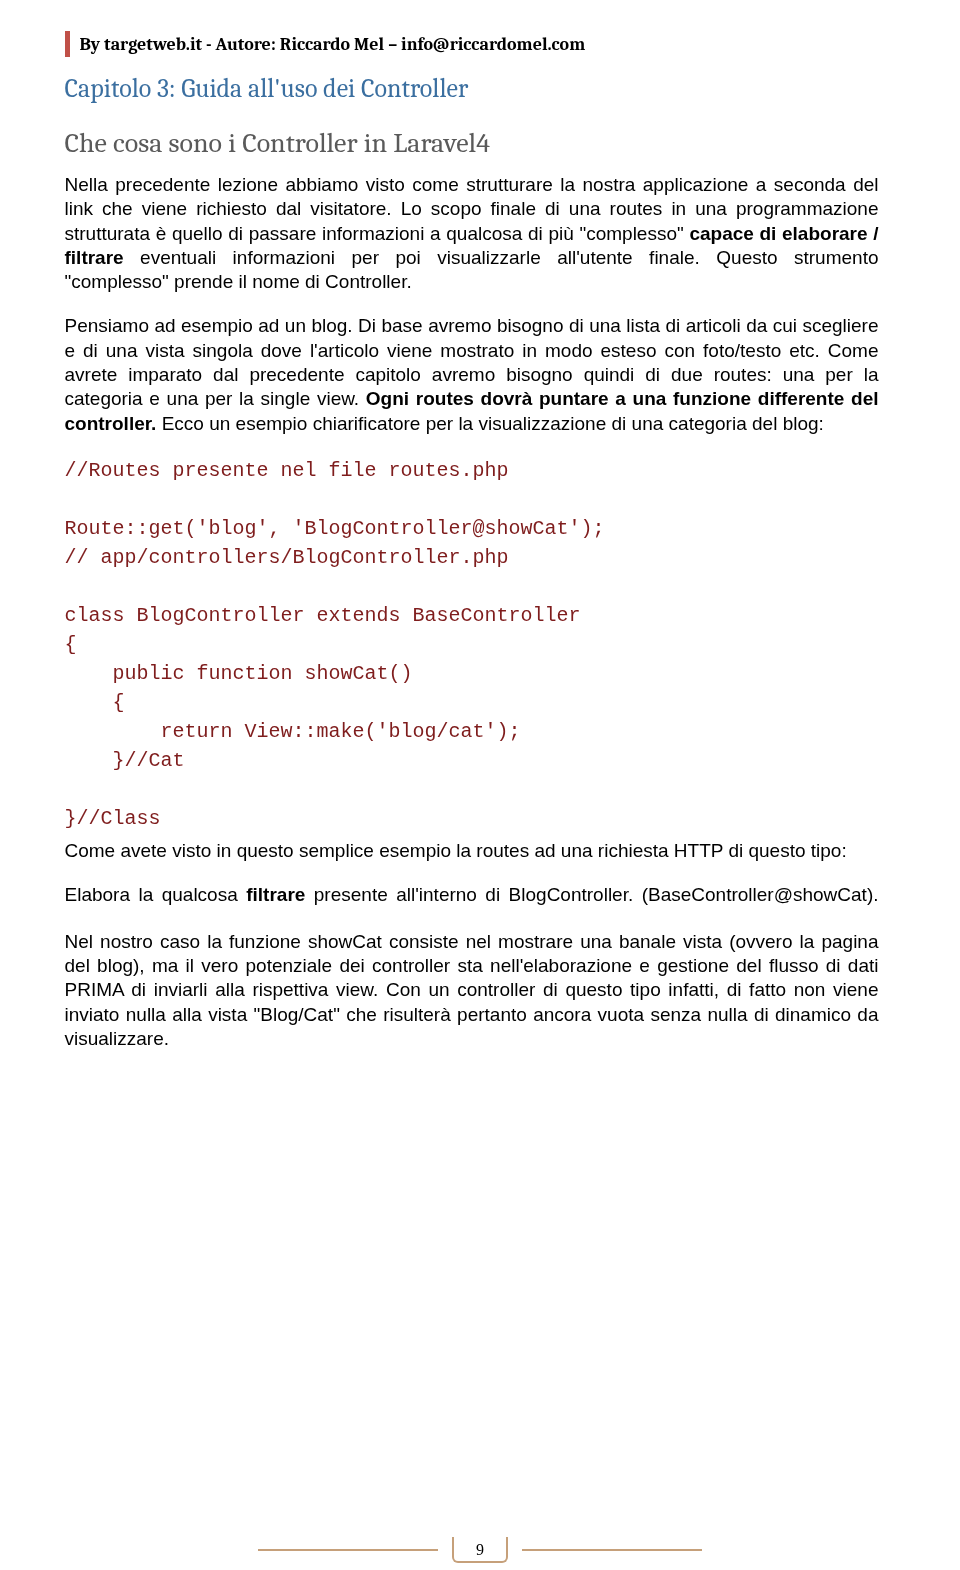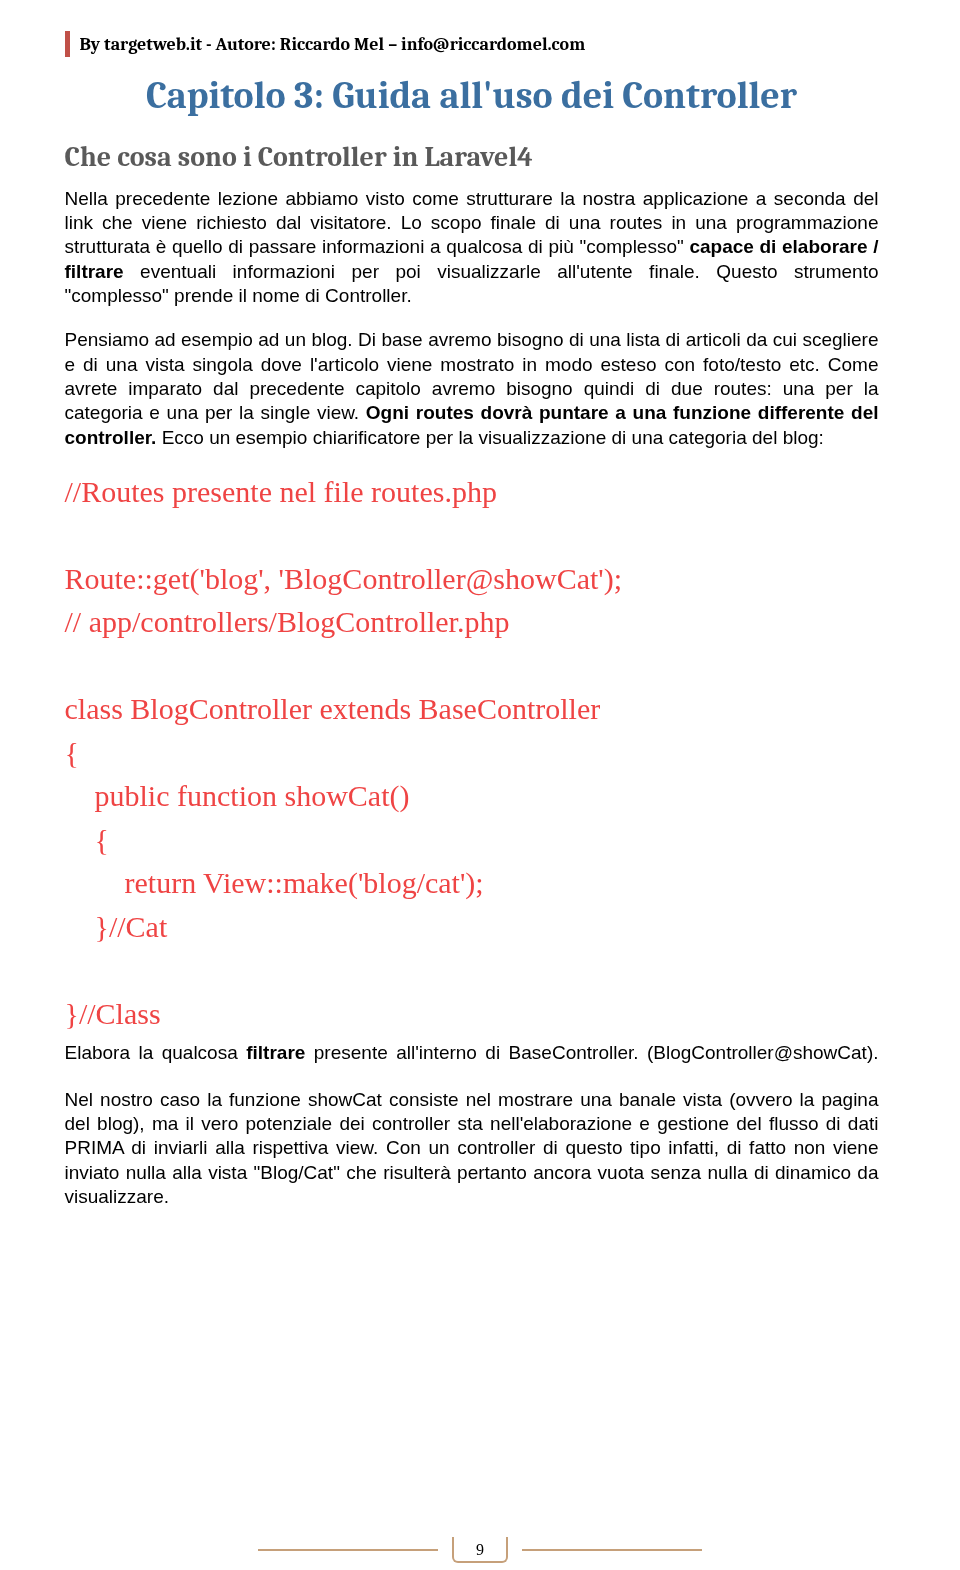--- a/index.html
+++ b/index.html
@@ -29,45 +29,44 @@
     margin-right: 10px;
   }
   .header-text {
     font-family: Cambria, Georgia, serif;
     font-weight: bold;
     font-size: 18px;
     color: #000;
   }
   h1.title {
     font-family: Cambria, Georgia, serif;
-    font-size: 38px;
+    font-size: 26px;
     color: #3b6fa0;
-    font-weight: bold;
+    font-weight: normal;
     margin: 18px 0 22px 0;
     line-height: 1.15;
-    text-align: center;
   }
   h2.subtitle {
     font-family: Cambria, Georgia, serif;
     font-size: 28px;
     color: #5a5a5a;
-    font-weight: bold;
+    font-weight: normal;
     margin: 0 0 14px 0;
   }
   p.body {
     font-size: 19px;
     line-height: 1.28;
     margin: 0 0 20px 0;
     text-align: justify;
   }
   .bold { font-weight: bold; }
   pre.code {
-    font-family: Liberation Serif, serif;
-    font-size: 30px;
-    color: #ef4444;
+    font-family: Liberation Mono, monospace;
+    font-size: 20px;
+    color: #7f1d1d;
     line-height: 1.45;
     margin: 14px 0 6px 0;
     white-space: pre-wrap;
   }
   .footer {
     position: absolute;
     bottom: 20px;
     left: 0;
     width: 100%;
     text-align: center;
@@ -121,24 +120,25 @@
 
 class BlogController extends BaseController
 {
     public function showCat()
     {
         return View::make('blog/cat');
     }//Cat
 
 }//Class</pre>
 
+  <p class="body" style="margin-top:0;">Come avete visto in questo semplice esempio la routes ad una richiesta HTTP di questo tipo:</p>
 
 
   <p class="body" style="margin-top:0; text-align-last:justify;">
-    <span>Elabora la qualcosa </span><span class="bold">filtrare</span><span> presente all'interno di BaseController. (BlogController@showCat).</span>
+    <span>Elabora la qualcosa </span><span class="bold">filtrare</span><span> presente all'interno di BlogController. (BaseController@showCat).</span>
   </p>
 
   <p class="body" style="margin-top:22px;">Nel nostro caso la funzione showCat consiste nel mostrare una banale vista (ovvero la pagina del blog), ma il vero potenziale dei controller sta nell'elaborazione e gestione del flusso di dati PRIMA di inviarli alla rispettiva view. Con un controller di questo tipo infatti, di fatto non viene inviato nulla alla vista "Blog/Cat" che risulterà pertanto ancora vuota senza nulla di dinamico da visualizzare.</p>
 
   <div class="footer">
     <div class="footer-inner">
       <div class="footer-line"></div>
       <div class="footer-page">9</div>
       <div class="footer-line"></div>
     </div>

